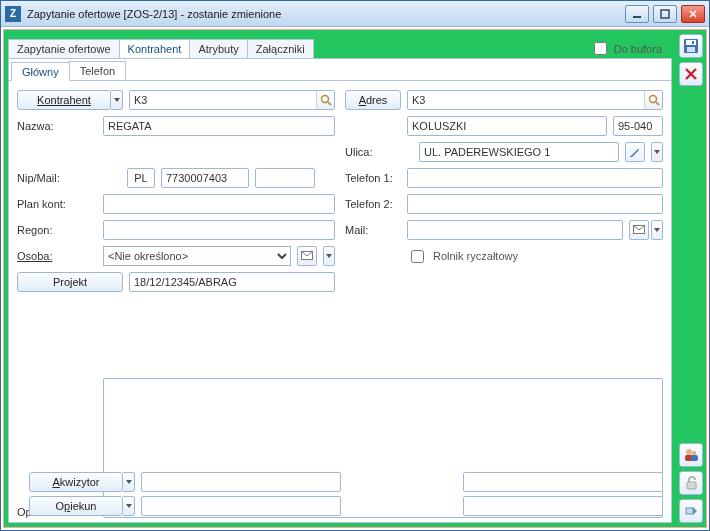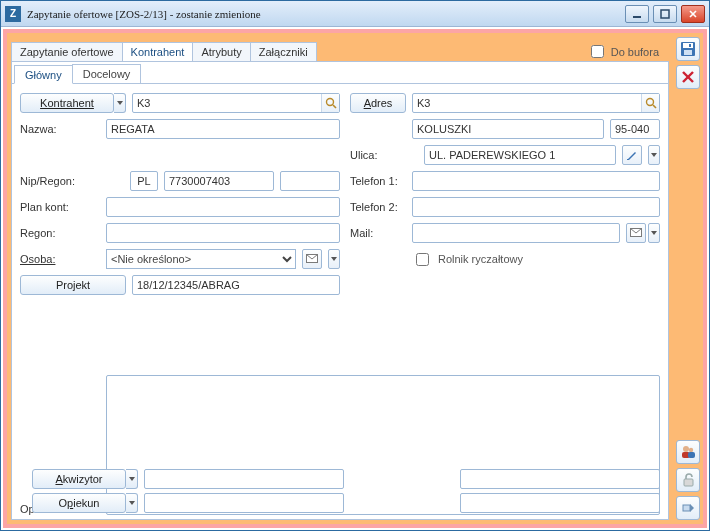--- a/index.html
+++ b/index.html
@@ -1,25 +1,25 @@
 <!DOCTYPE html>
 <html><head>
 <meta charset="utf-8">
 <style>
   * { box-sizing: border-box; font-family: Tahoma, Verdana, sans-serif; font-size: 11px; }
   body { margin: 0; background: #fff; }
   .window { width: 710px; height: 531px; border: 1px solid #2c6aa0; background: #fff; position: relative; display: flex; flex-direction: column; }
   .titlebar { height: 26px; background: linear-gradient(#e3eefb, #c0d8f0); display: flex; align-items: center; padding: 0 4px; border-bottom: 1px solid #9cb6d4; }
   .titlebar .app-icon { width: 16px; height: 16px; background: #2c6aa0; color: #fff; display: inline-flex; align-items: center; justify-content: center; font-weight: bold; font-size: 10px; margin-right: 6px; }
-  .titlebar .title { color: #1a1a1a; font-weight: normal; flex: 1; font-family: Liberation Serif, serif; }
+  .titlebar .title { color: #1a1a1a; font-weight: normal; flex: 1; }
   .titlebar .wbuttons { display: flex; gap: 4px; }
   .wbtn { width: 24px; height: 18px; border: 1px solid #6a8fb5; background: linear-gradient(#f0f6fd,#c7dbef); border-radius: 2px; display: inline-flex; align-items: center; justify-content: center; font-size: 9px; cursor: pointer; }
   .wbtn.close { background: linear-gradient(#f49a8a,#d9452a); border:1px solid #a02f1d;}
   .wbtn svg { display:block; }
-  .body { flex:1; display:flex; flex-direction:column; border:4px solid #fca5a5; margin:2px; background:#fdba74; position:relative;}
+  .body { flex:1; display:flex; flex-direction:column; border:1px solid #fca5a5; margin:2px; background:#22c55e; position:relative;}
   .outer-content { flex:1; display:flex; }
   .main-col { flex:1; padding:4px 4px 4px 4px; display:flex; flex-direction:column; }
   .right-rail { width:30px; padding:4px 2px; display:flex; flex-direction:column; align-items:center; gap:4px; border-left:0; }
   .right-rail .spacer { flex:1; }
   .rail-btn { width:24px; height:24px; border:1px solid #9db8d6; border-radius:3px; background:linear-gradient(#fdfefe,#e2edf8); display:flex; align-items:center; justify-content:center; cursor:pointer;}
   .outer-tabs { display:flex; align-items:flex-end; height:22px; margin-top:2px;}
   .outer-tab { padding:3px 8px; border:1px solid #b0c4de; border-bottom:none; background:#f2f6fb; margin-right:-1px; cursor:pointer; color:#333; }
   .outer-tab.active { background:#fff; color:#1c4f82; position:relative; z-index:2;}
   .bufora { margin-left:auto; display:flex; align-items:center; gap:4px; color:#555; padding-right:10px;}
   .bufora input { width:13px; height:13px;}
@@ -89,21 +89,21 @@
           <div class="outer-tab">Załączniki</div>
           <div class="bufora">
             <input type="checkbox" style="">
             <span>Do bufora</span>
           </div>
         </div>
 
         <div class="panel">
           <div class="inner-tabs">
             <div class="inner-tab active">Główny</div>
-            <div class="inner-tab">Docelowy</div>
+            <div class="inner-tab">Telefon</div>
           </div>
 
           <div class="form-area">
             <div class="cols">
 
               <div class="col">
                 <div class="row">
                   <div style="display:flex;">
                     <div class="btn main">
                         <span><span class="ul">Kontrahent</span></span>
@@ -119,23 +119,23 @@
                         </svg>
                     </div>
                   </div>
                 </div>
                 <div class="row">
                   <span class="lbl">Nazwa:</span>
                   <input class="text" style="flex: 1 1 0%;" type="text" value="REGATA">
                 </div>
                 <div class="row" style="height:18px"></div>
                 <div class="row">
-                  <span class="lbl">Nip/Regon:</span>
+                  <span class="lbl">Nip/Mail:</span>
                   <input class="text" style="width: 28px; text-align: center; margin-left: 24px;" type="text" value="PL">
-                  <input class="text" style="width: 110px;" type="text" value="7730007403">
+                  <input class="text" style="width: 88px;" type="text" value="7730007403">
                   <input class="text" style="width: 60px;" type="text" value="">
                 </div>
                 <div class="row">
                   <span class="lbl">Plan kont:</span>
                   <input class="text" style="flex: 1 1 0%;" type="text" value="">
                 </div>
                 <div class="row">
                   <span class="lbl">Regon:</span>
                   <input class="text" style="flex: 1 1 0%;" type="text" value="">
                 </div>

